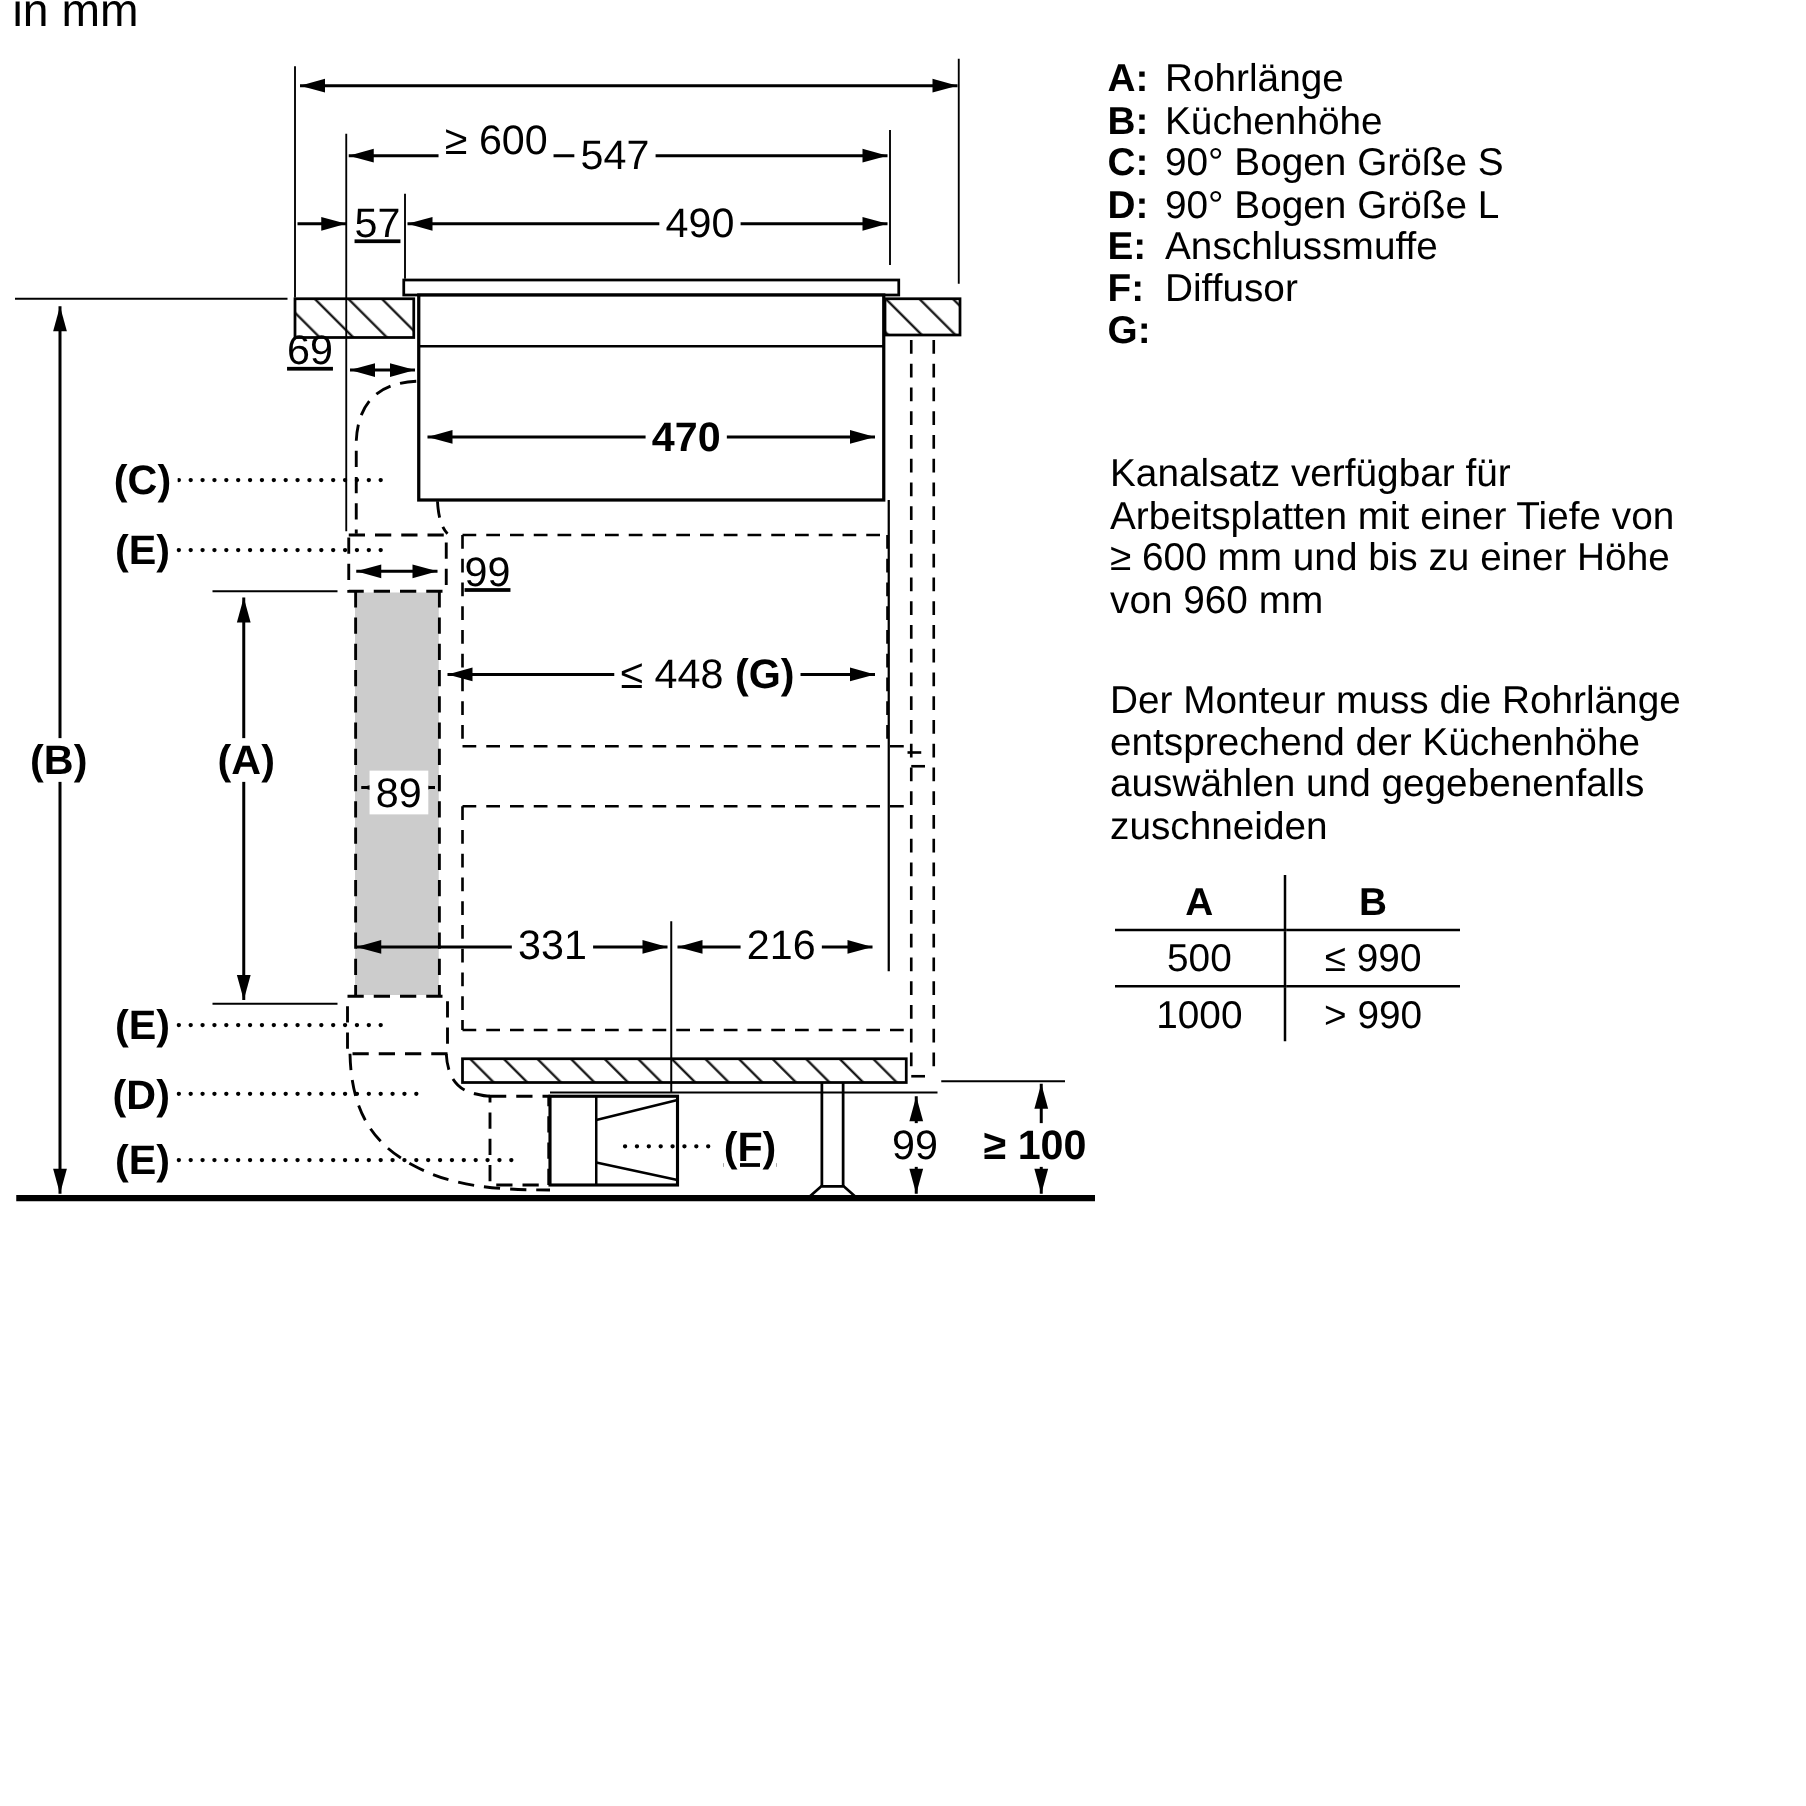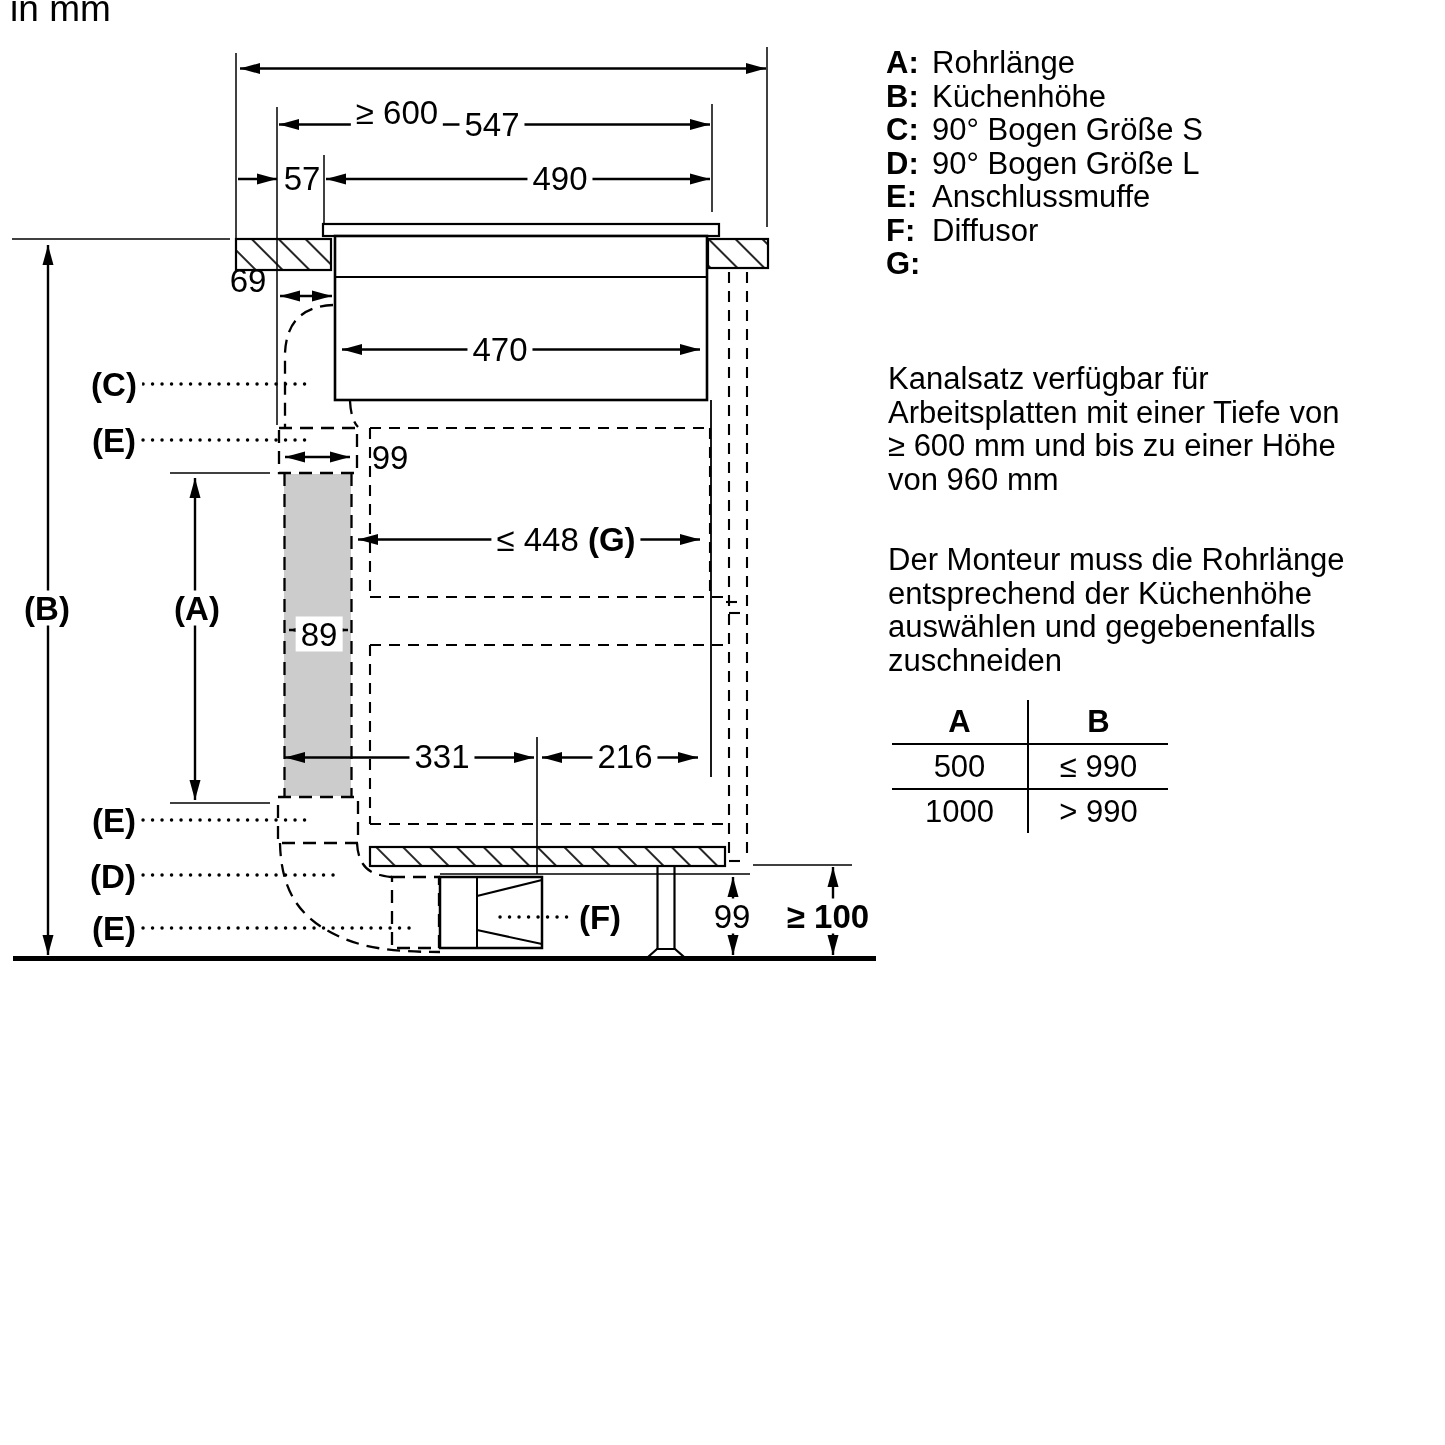--- a/index.html
+++ b/index.html
@@ -1,21 +1,21 @@
 <!DOCTYPE html>
 <html><head>
 <meta charset="utf-8">
 <style>
   html,body{margin:0;padding:0;background:#fff;}
   #stage{position:relative;width:1445px;height:1445px;background:#ffffff;overflow:hidden;
          font-family:"Liberation Sans",sans-serif;color:#000;}
   #linework{position:absolute;left:0;top:0;}
   .txt{position:absolute;transform:translate(-50%,-50%);white-space:nowrap;
        font-size:33px;line-height:1;background:#fff;padding:1px 5px;}
-  .txt.nobg{background:transparent;padding:1px 2px;}
+  .txt.nobg{background:transparent;padding:1px 2px;text-decoration:underline;}
   .lbl{font-weight:bold;}
   .title{position:absolute;left:8px;top:8px;font-size:37px;background:transparent;}
   .legend{position:absolute;left:886px;top:46px;display:grid;
           grid-template-columns:46px auto;font-size:31px;line-height:33.5px;}
   .legend .k{font-weight:bold;}
   .para{position:absolute;left:888px;width:560px;font-size:31px;line-height:33.5px;
         white-space:pre-line;}
   .ab-table{position:absolute;left:892px;top:700px;width:276px;}
   .ab-table .row{display:flex;}
   .ab-table .c{width:135px;text-align:center;font-size:31px;line-height:43px;
@@ -161,21 +161,21 @@
     </g>
   </svg>
 
   <div class="txt title">Maße in mm</div>
 
   <div class="txt" style="left:397px;top:68px;margin-top:44px;">≥ 600</div>
   <div class="txt" style="left:492px;top:124px;">547</div>
   <div class="txt nobg" style="left:302px;top:178px;">57</div>
   <div class="txt" style="left:560px;top:178px;">490</div>
   <div class="txt nobg" style="left:248px;top:280px;">69</div>
-  <div class="txt" style="left:500px;top:349px;">470</div>
+  <div class="txt" style="left:549px;top:349px;font-weight:bold;">470</div>
   <div class="txt nobg" style="left:390px;top:457px;">99</div>
   <div class="txt" style="left:530px;top:539px;margin-left:36px;"><span>≤ 448</span> <span class="lbl">(G)</span></div>
   <div class="txt" style="left:319px;top:602px;margin-top:32px;">89</div>
   <div class="txt" style="left:442px;top:756px;">331</div>
   <div class="txt" style="left:625px;top:756px;">216</div>
   <div class="txt" style="left:732px;top:916px;">99</div>
   <div class="txt" style="left:828px;top:916px;font-weight:bold;">≥ 100</div>
 
   <div class="txt lbl" style="left:114px;top:384px;">(C)</div>
   <div class="txt lbl" style="left:114px;top:440px;">(E)</div>

